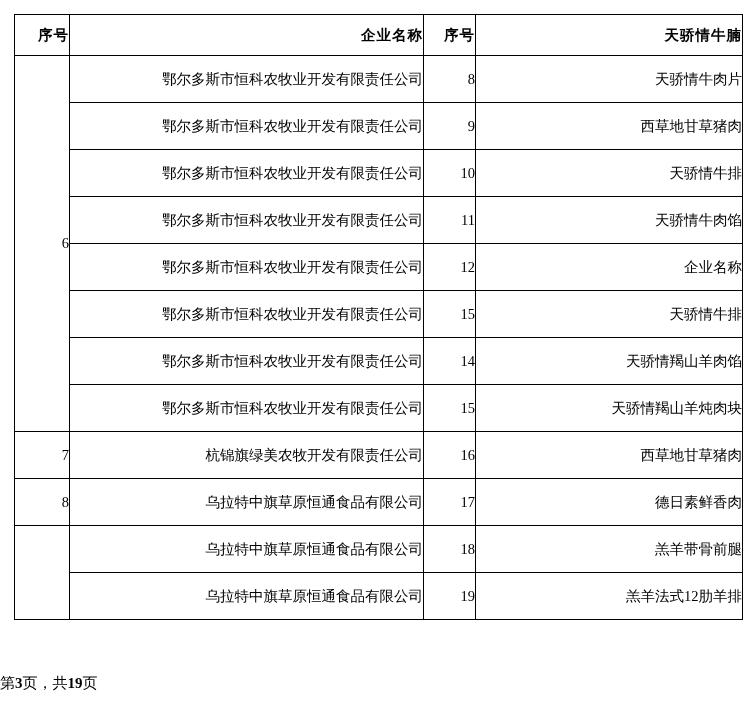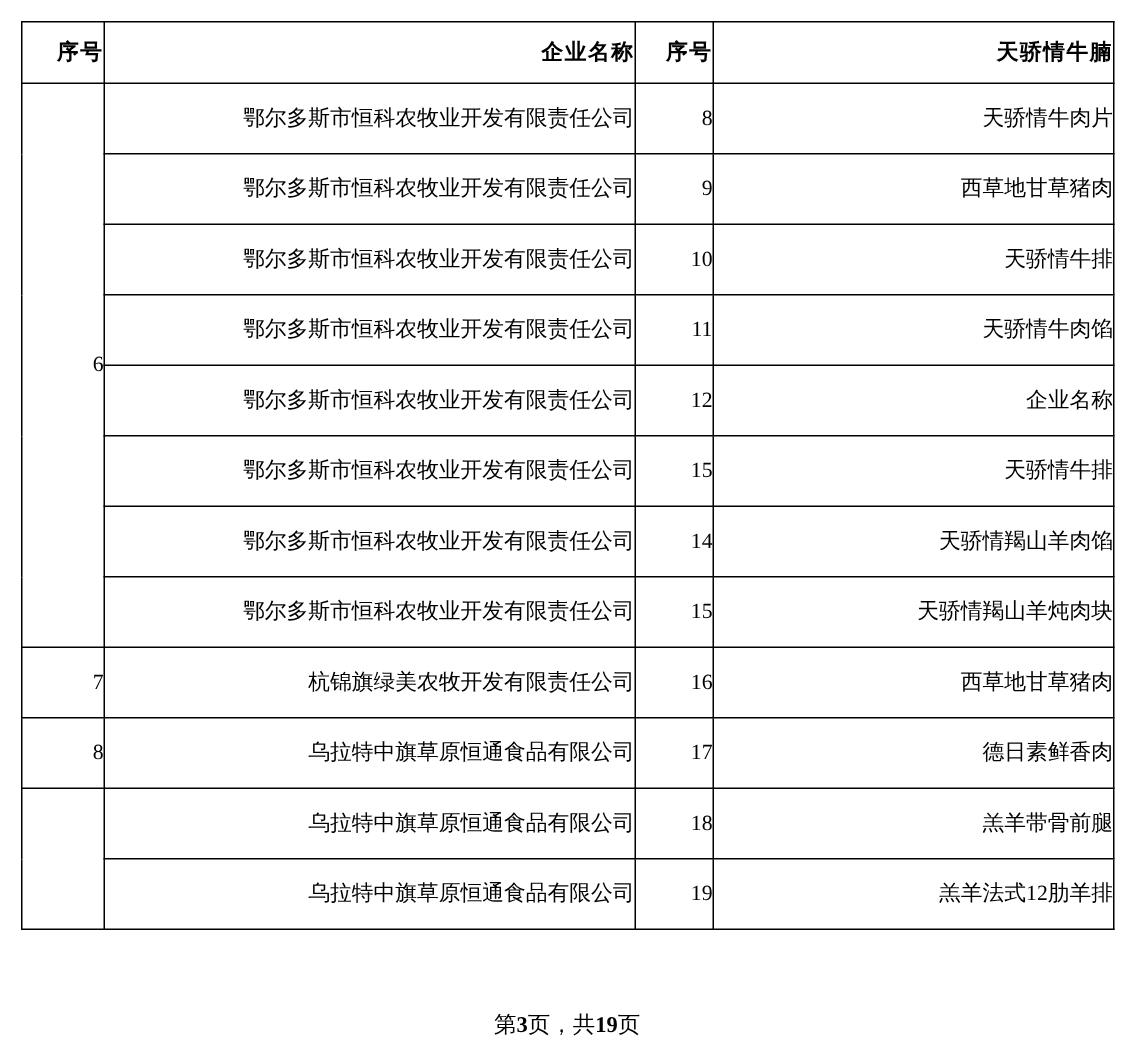--- a/index.html
+++ b/index.html
@@ -65,21 +65,21 @@
   }
   td.group-seq {
     font-size: 17px;
     vertical-align: middle;
   }
   .footer {
     position: absolute;
     left: 0;
     right: 0;
     bottom: 16px;
-    text-align: center;
+    text-align: left;
     font-size: 15px;
     font-family: "Liberation Serif", "DejaVu Serif", serif;
   }
   .footer .num {
     font-weight: bold;
   }
 </style>
 </head>
 <body>
 

